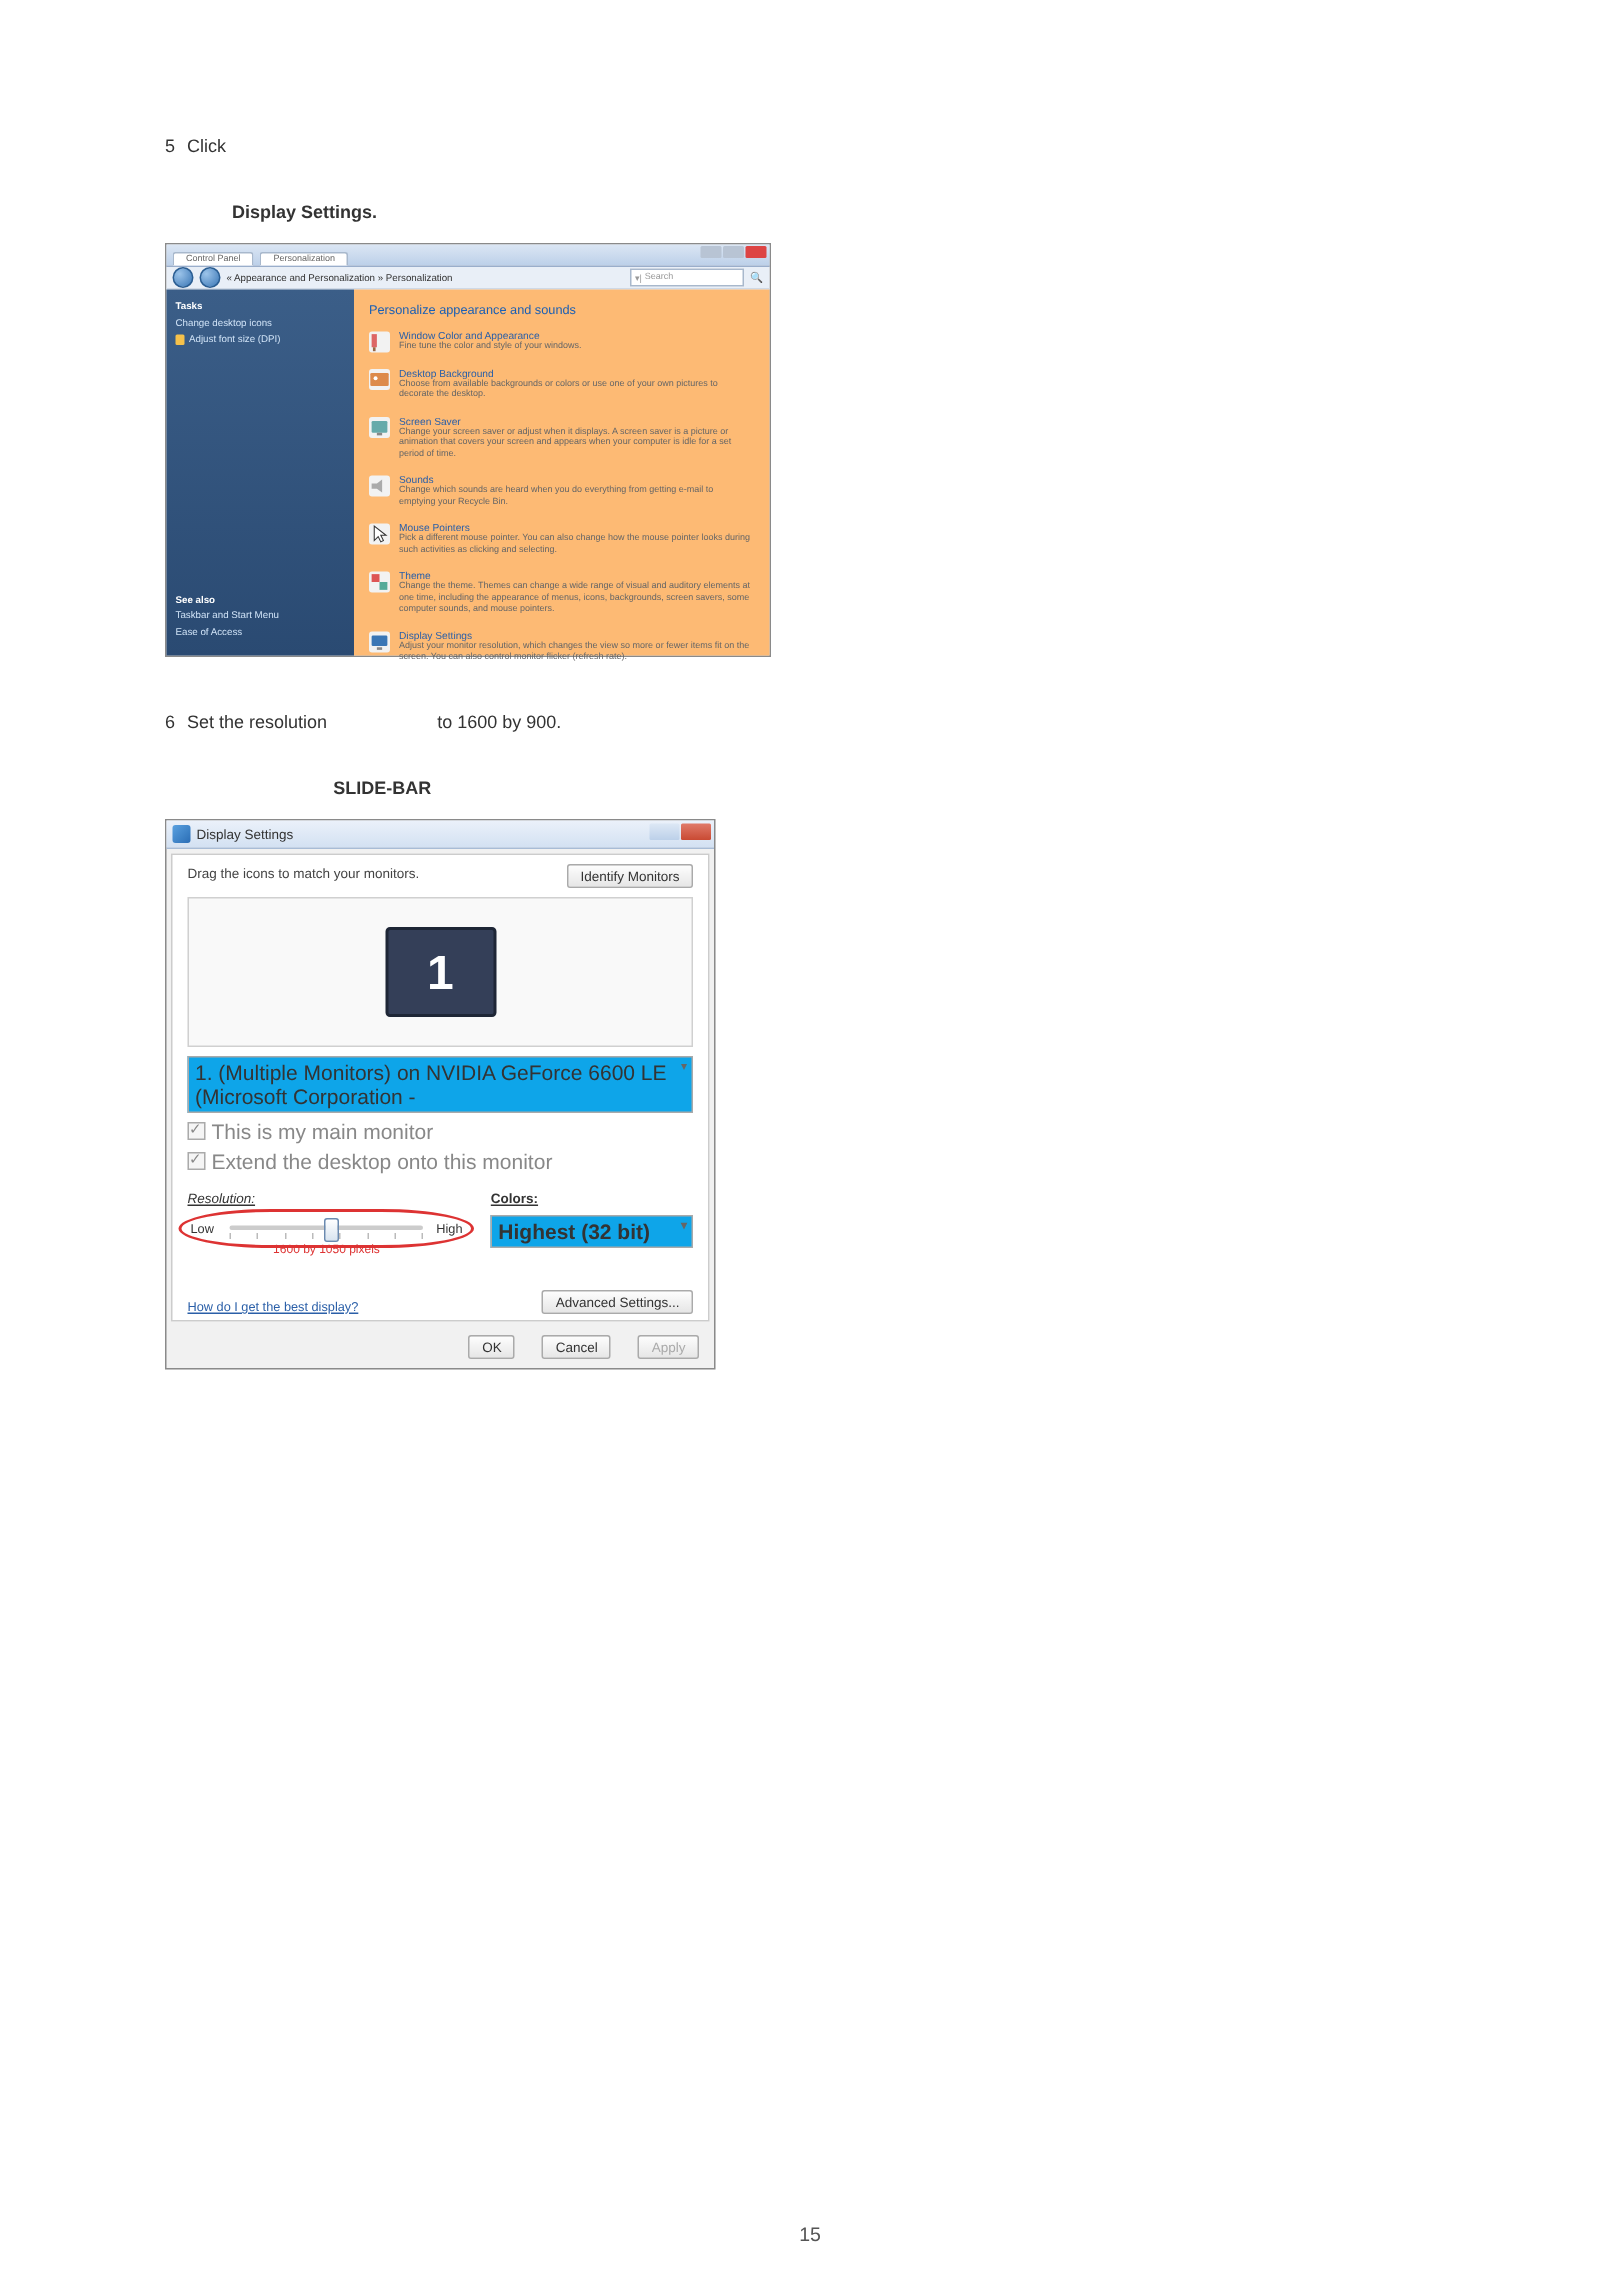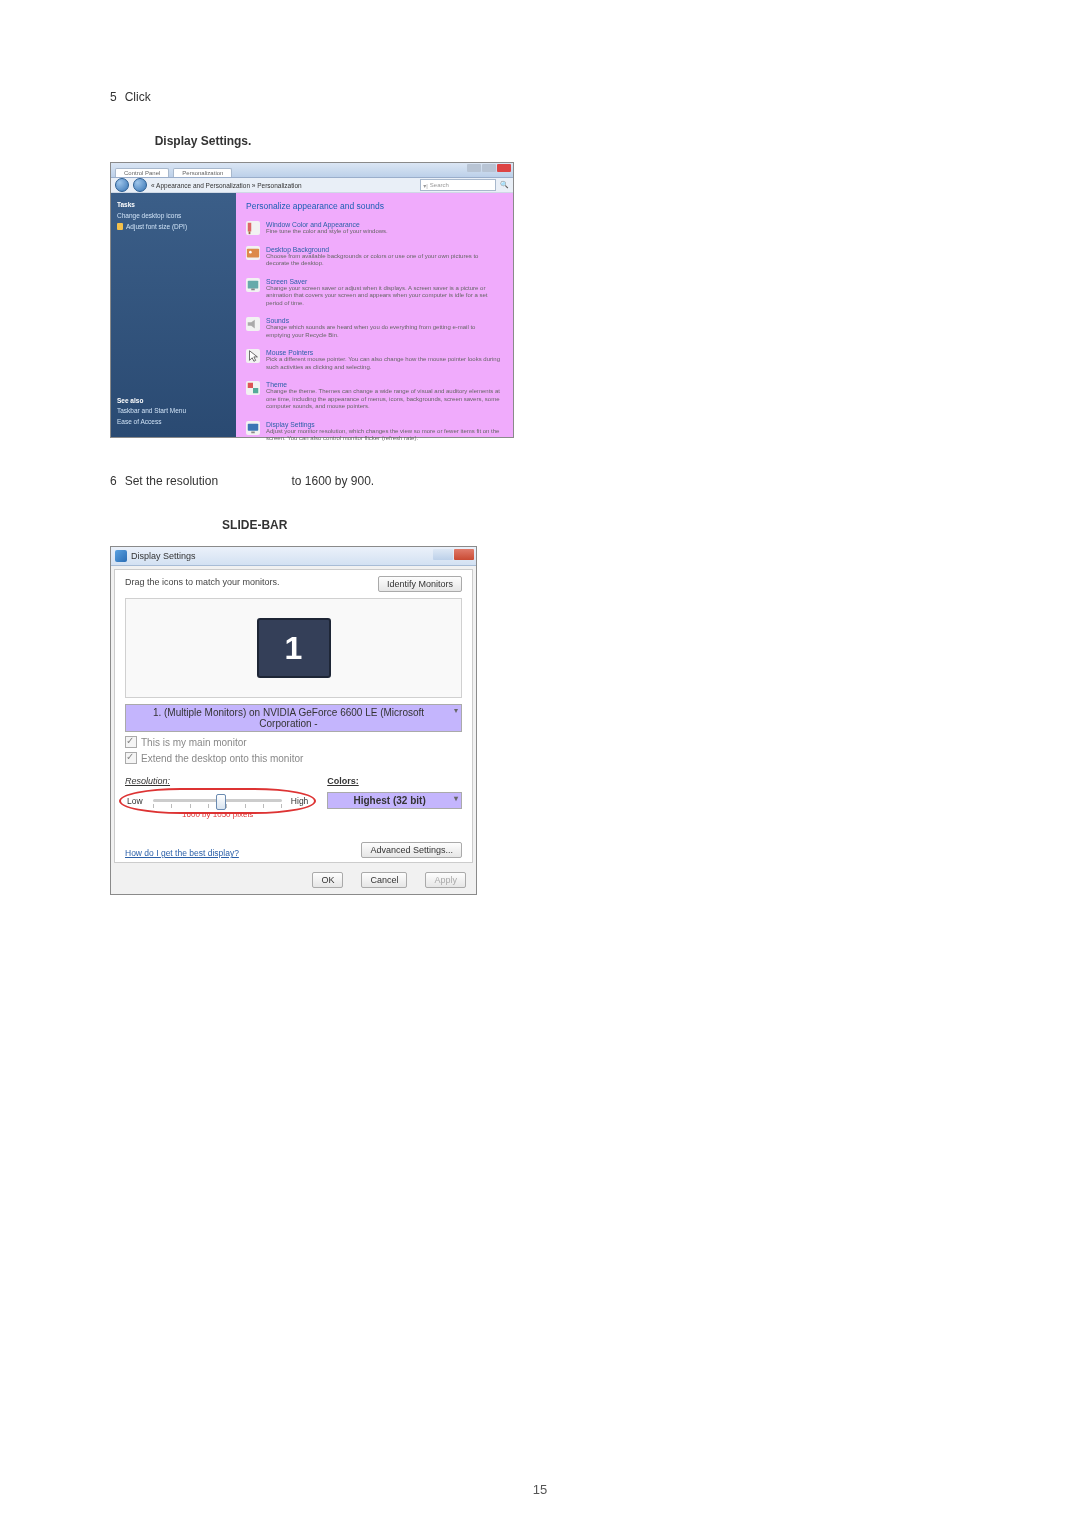--- a/index.html
+++ b/index.html
@@ -101,21 +101,21 @@
     flex-direction: column;
   }
   .sb-heading { color: #fff; font-weight: bold; margin-bottom: 4px; }
   .sb-link { color: #cfe2f6; margin-bottom: 4px; display: flex; align-items: center; gap: 3px; }
   .sb-link .shield { width:6px; height:7px; background:#f5c14b; border-radius:1px; display:inline-block; }
   .sb-spacer { flex: 1; }
   .sb-also { color:#fff; font-weight:bold; margin-bottom:3px; }
 
   .win1-main {
     flex: 1;
-    background: #f0abfc;
+    background: #fdba74;
     padding: 8px 12px 8px 10px;
   }
   .main-title { color: #1a5fb4; font-size: 8.5px; margin-bottom: 10px; }
   .item {
     display: flex;
     gap: 6px;
     margin-bottom: 10px;
   }
   .item-icon {
     width: 14px; height: 14px;
@@ -199,34 +199,33 @@
     border-radius: 3px;
     display: flex;
     align-items: center;
     justify-content: center;
     color: #fff;
     font-size: 32px;
     font-weight: bold;
   }
   .dropdown {
     border: 1px solid #aaa;
-    background: #c4b5fd;
+    background: #0ea5e9;
     padding: 2px 14px 2px 4px;
-    font-size: 10px;
+    font-size: 14px;
     color: #333;
     position: relative;
-    text-align: center;
   }
   .dropdown::after {
     content: "▾";
     position: absolute; right: 3px; top: 1px;
     font-size: 8px;
     color: #666;
   }
-  .check { display: flex; align-items: center; gap: 4px; color: #888; font-size: 10px; margin-top: 4px; }
+  .check { display: flex; align-items: center; gap: 4px; color: #888; font-size: 14px; margin-top: 4px; }
   .cb { width: 10px; height: 10px; border: 1px solid #aaa; background: #f5f5f5; position: relative; }
   .cb.checked::after { content: "✓"; position: absolute; top:-2px; left:0; color:#888; font-size:10px; }
 
   .slider-row {
     display: flex;
     justify-content: space-between;
     margin-top: 12px;
   }
   .res-block { width: 55%; }
   .res-label { color: #333; font-size: 9px; font-style: italic; }

